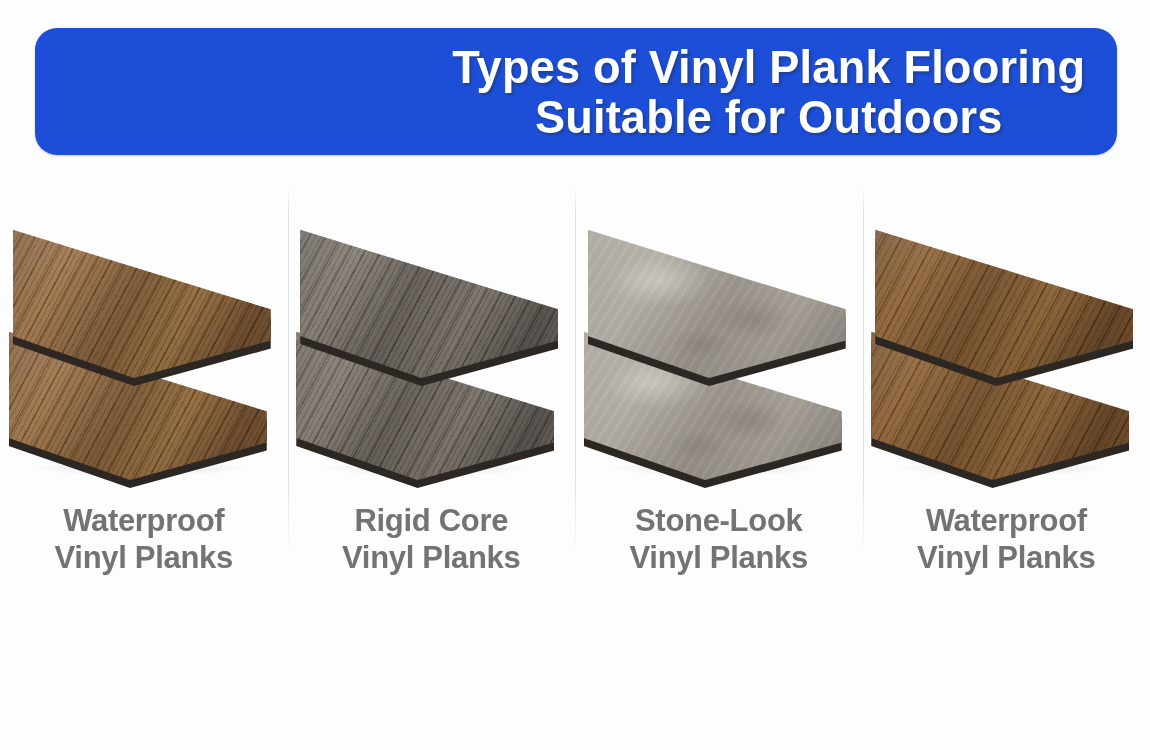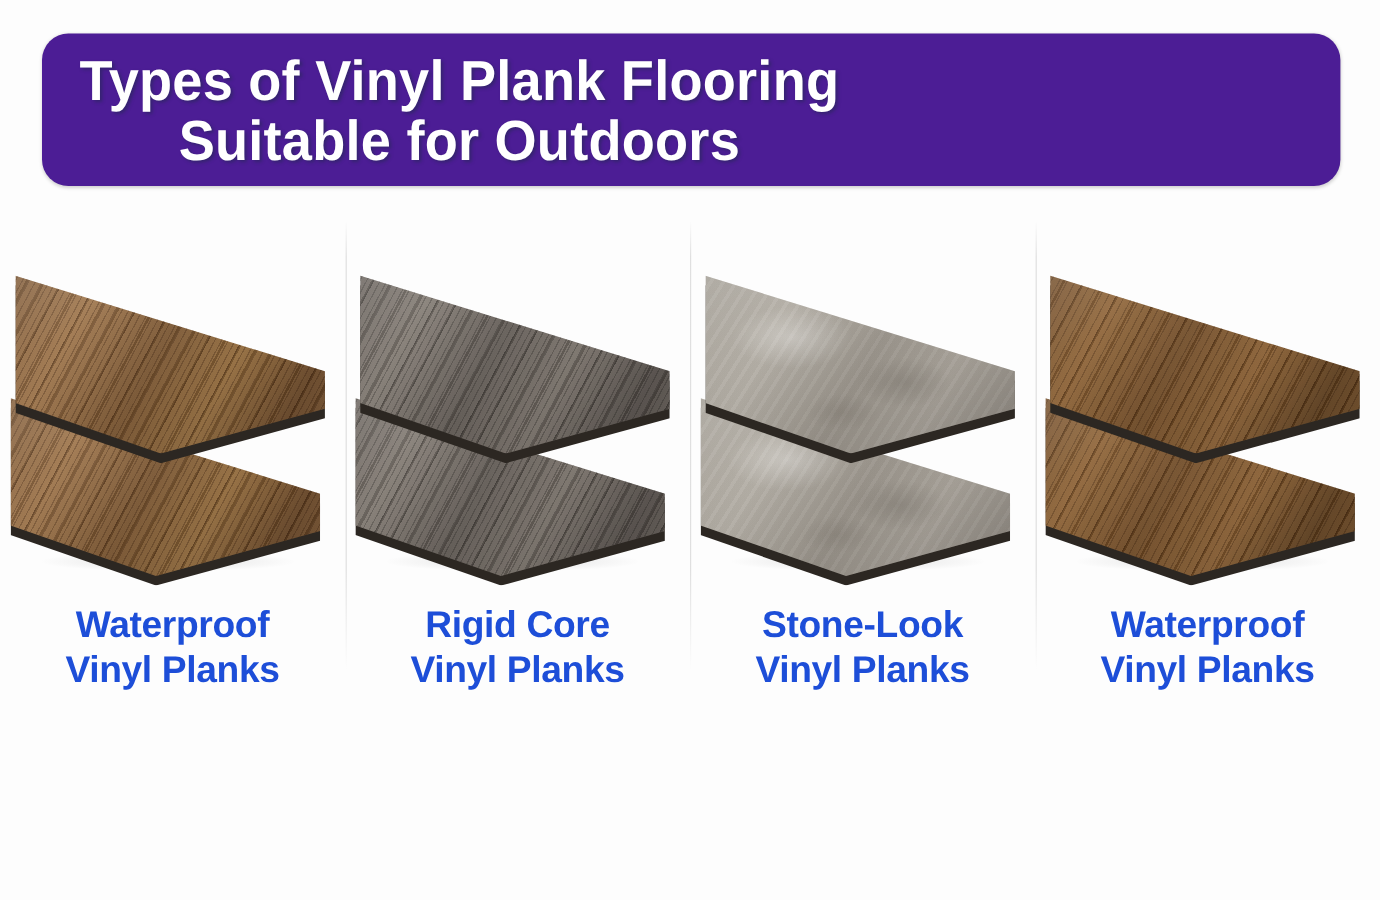--- a/index.html
+++ b/index.html
@@ -20,25 +20,25 @@
     background: #fdfdfd;
   }
 
   
   .banner {
     position: absolute;
     left: 35px;
     top: 28px;
     width: 1082px;
     height: 127px;
-    background: #4c1d95;
+    background: #1d4ed8;
     border-radius: 22px;
     display: flex;
     align-items: center;
-    justify-content: flex-start;
+    justify-content: flex-end;
     box-shadow: 0 1px 3px rgba(0,0,0,0.18);
   }
   .banner-title {
     color: #ffffff;
     font-family: "Liberation Sans", sans-serif;
     font-weight: bold;
     font-size: 47px;
     line-height: 1.06;
     text-align: center;
     letter-spacing: 0.2px;
@@ -175,21 +175,21 @@
       rgba(255,255,255,0.04) 28%,
       rgba(0,0,0,0.05) 62%,
       rgba(0,0,0,0.16) 100%);
     pointer-events: none;
   }
 
   
   .caption {
     margin-top: 20px;
     text-align: center;
-    color: #1d4ed8;
+    color: #737373;
     font-family: "Liberation Sans", sans-serif;
     font-weight: bold;
     font-size: 31px;
     line-height: 1.20;
     letter-spacing: -0.3px;
     white-space: pre-line;
   }
 </style>
 </head>
 <body>

